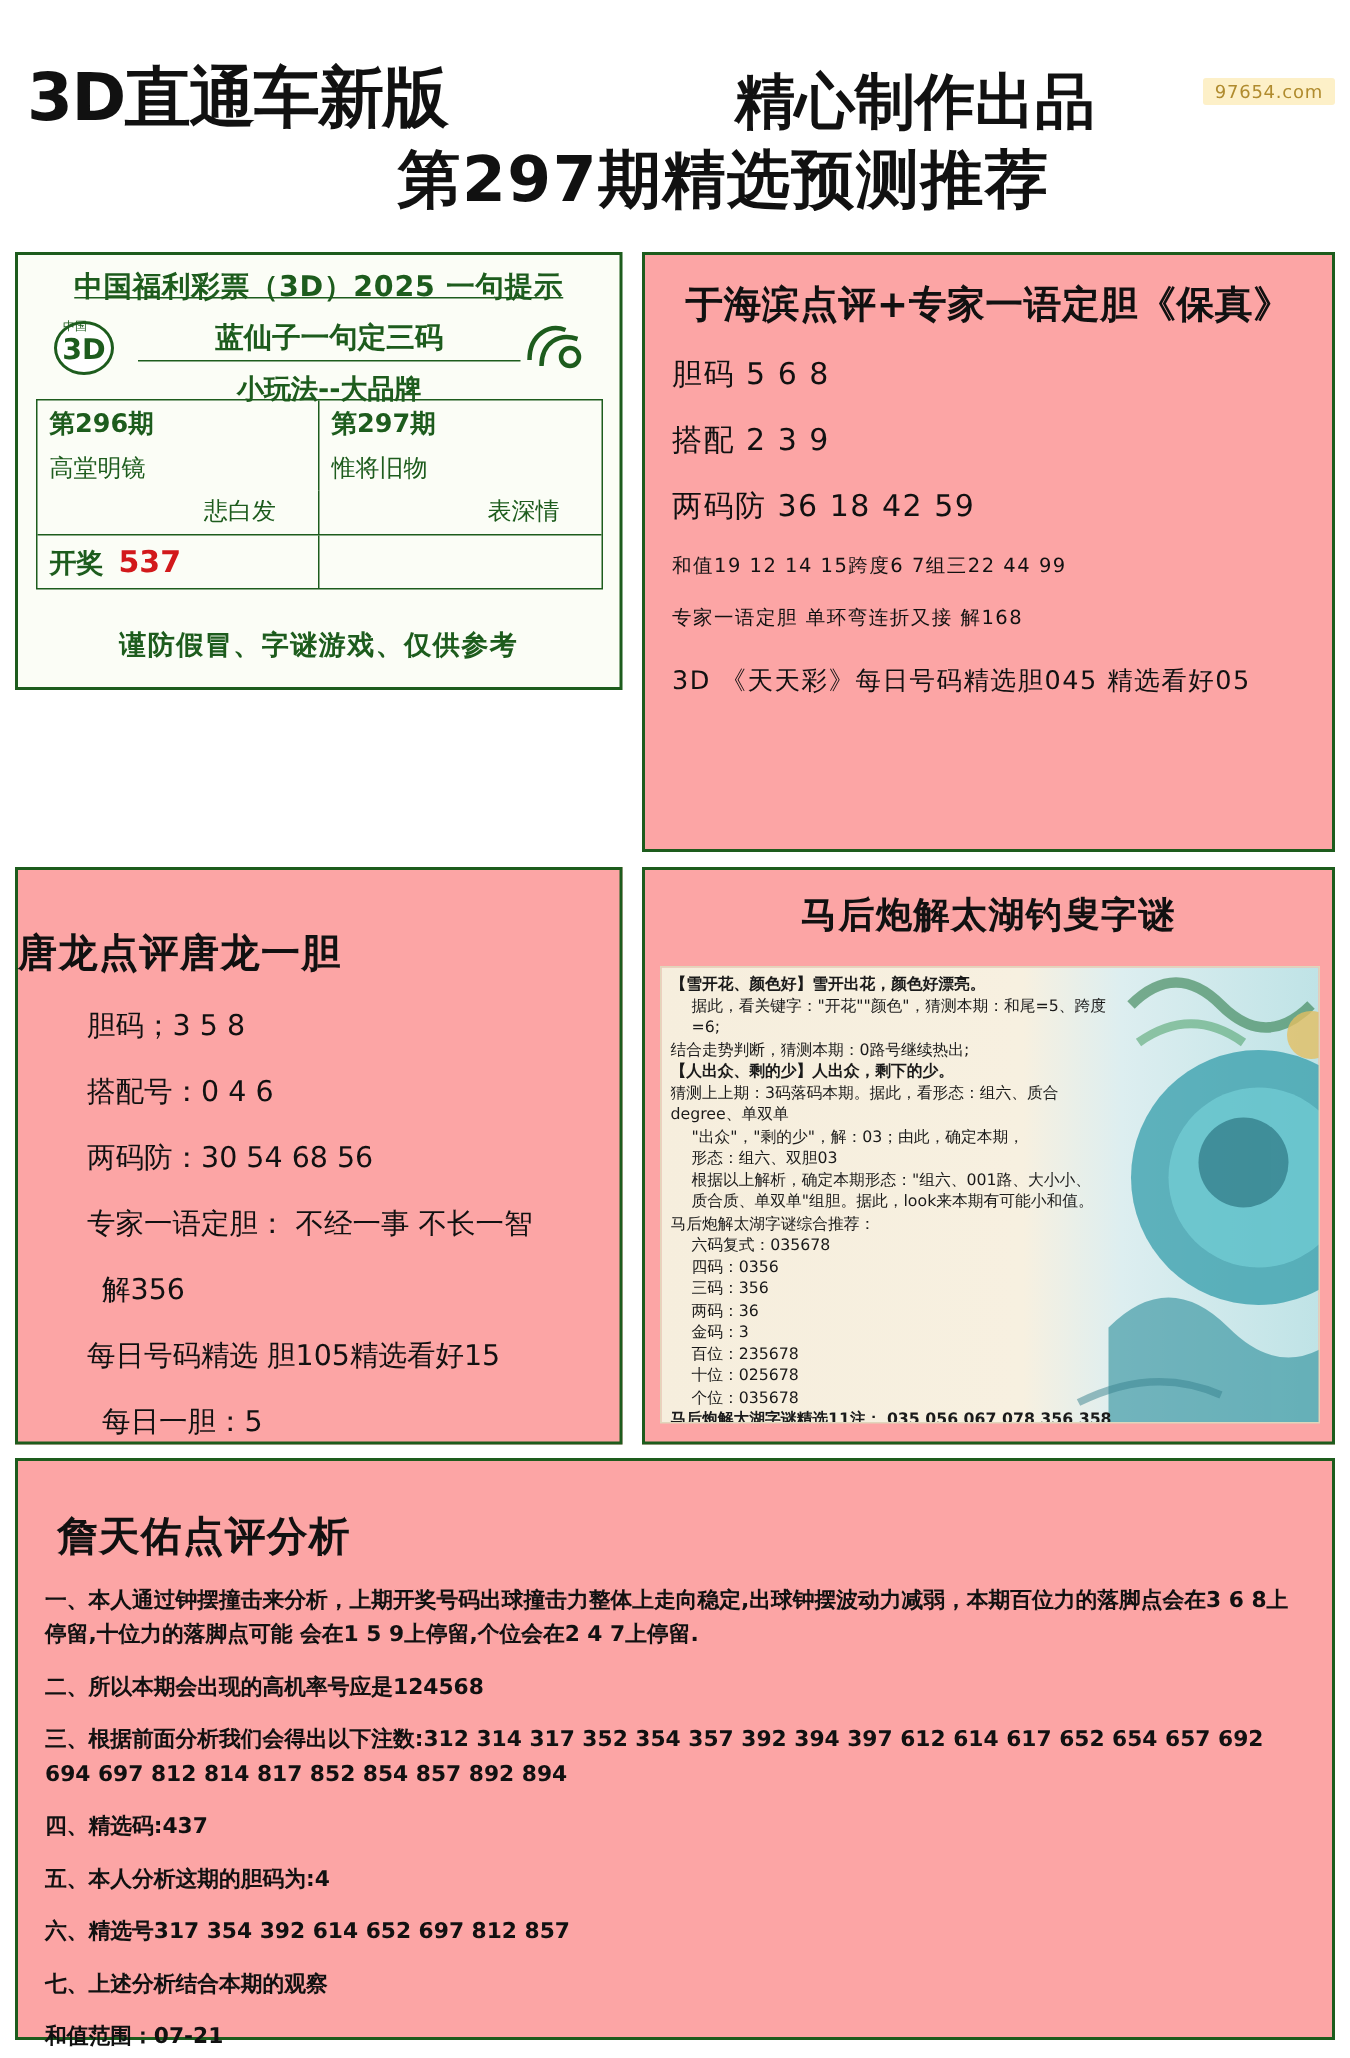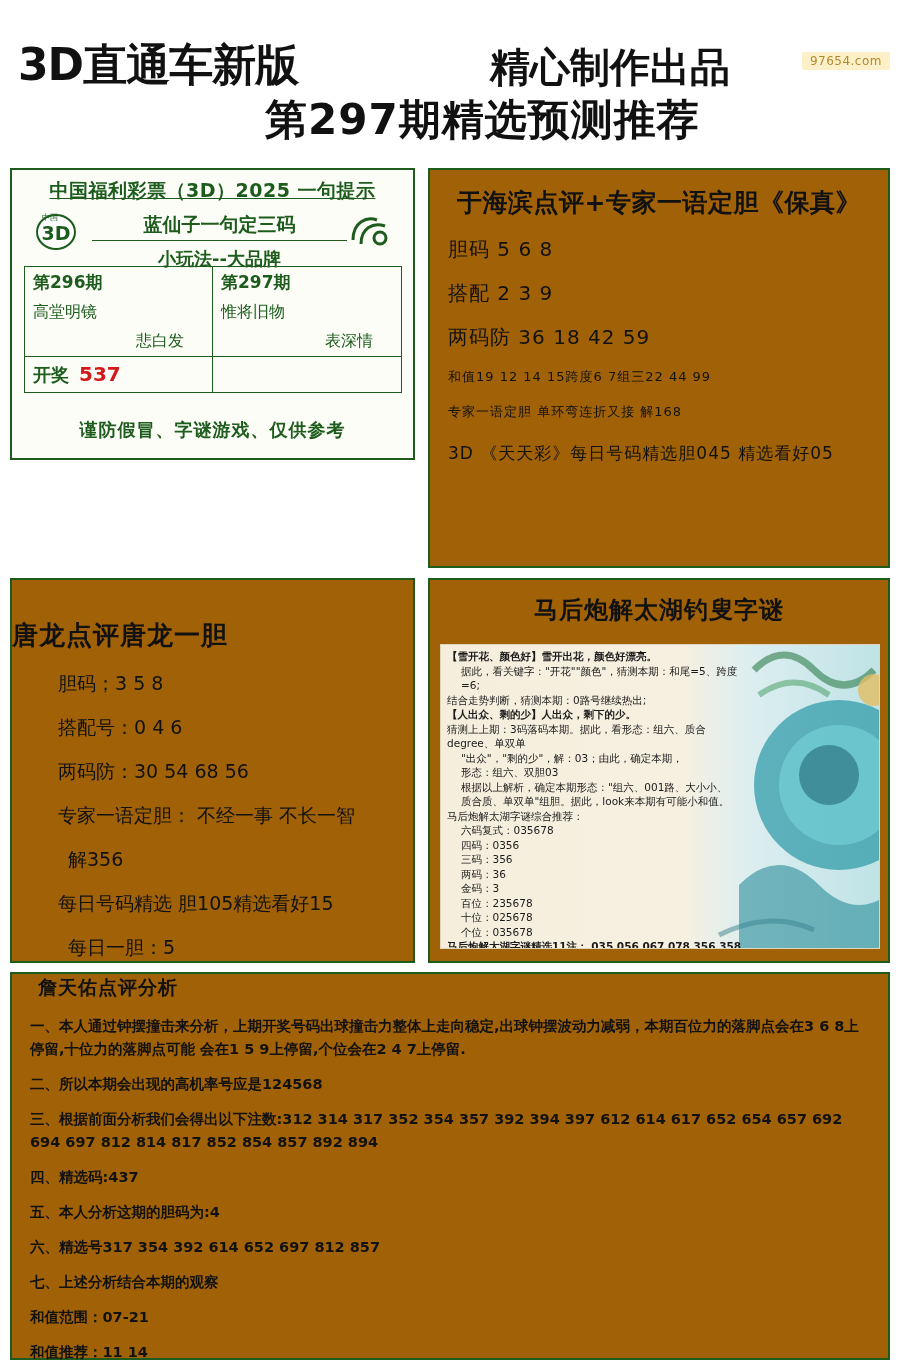--- a/index.html
+++ b/index.html
@@ -55,21 +55,21 @@
     font-weight: bold;
     font-size: 42px;
     color: #111;
     letter-spacing: 1px;
   }
 
   
   .panel {
     position: absolute;
     border: 2px solid #1d5c1d;
-    background: #a16207;
+    background: #fca5a5;
   }
 
   
   #card-lottery { left: 10px; top: 168px; width: 405px; height: 292px; background: #fbfdf6;}
   .ll-title {
     text-align: center;
     font-size: 19px;
     font-weight: bold;
     color: #1d5c1d;
     margin-top: 8px;
@@ -228,23 +228,23 @@
     font-family: "DejaVu Sans", "Liberation Sans", sans-serif;
   }
   .mh-text .b { font-weight: bold; }
   .mh-text .ind { padding-left: 14px; }
   .mh-kv { padding-left: 14px; }
 
   
   #card-zhan { left: 10px; top: 972px; width: 880px; height: 388px; }
   .zt-title {
     font-weight: bold;
-    font-size: 19px;
-    color: #111;
-    margin: 1px 0 0 26px;
+    font-size: 27px;
+    color: #111;
+    margin: 32px 0 0 26px;
     letter-spacing: 1px;
   }
   .zt-p {
     font-size: 14.5px;
     font-weight: bold;
     color: #111;
     margin: 12px 18px 0 18px;
     line-height: 23px;
   }
   .zt-p.first { margin-top: 14px; }

